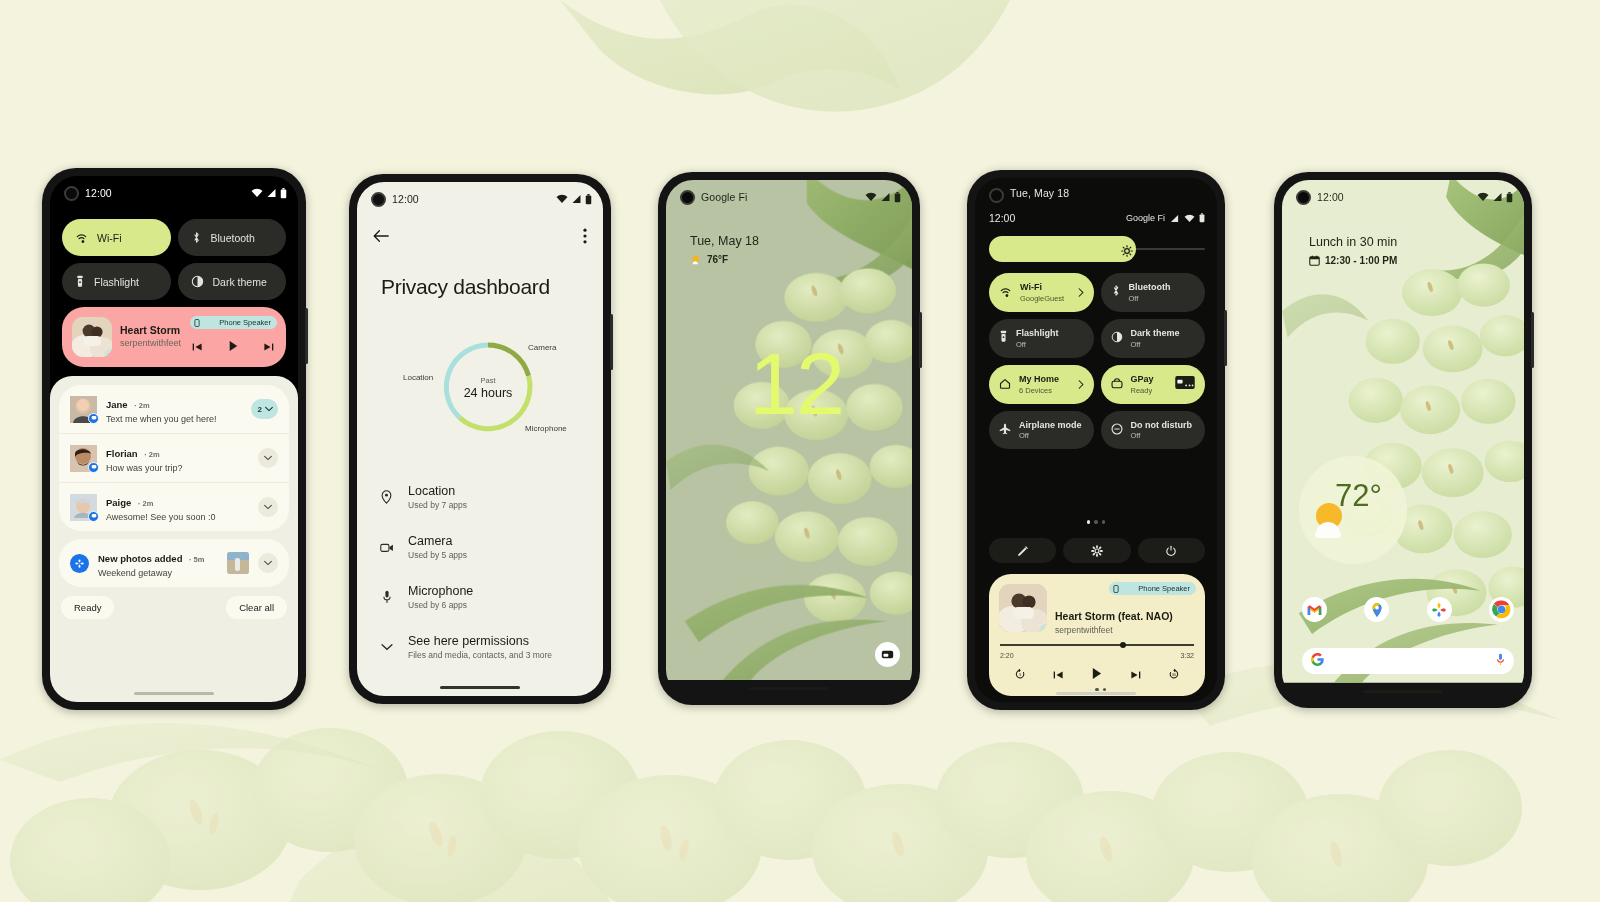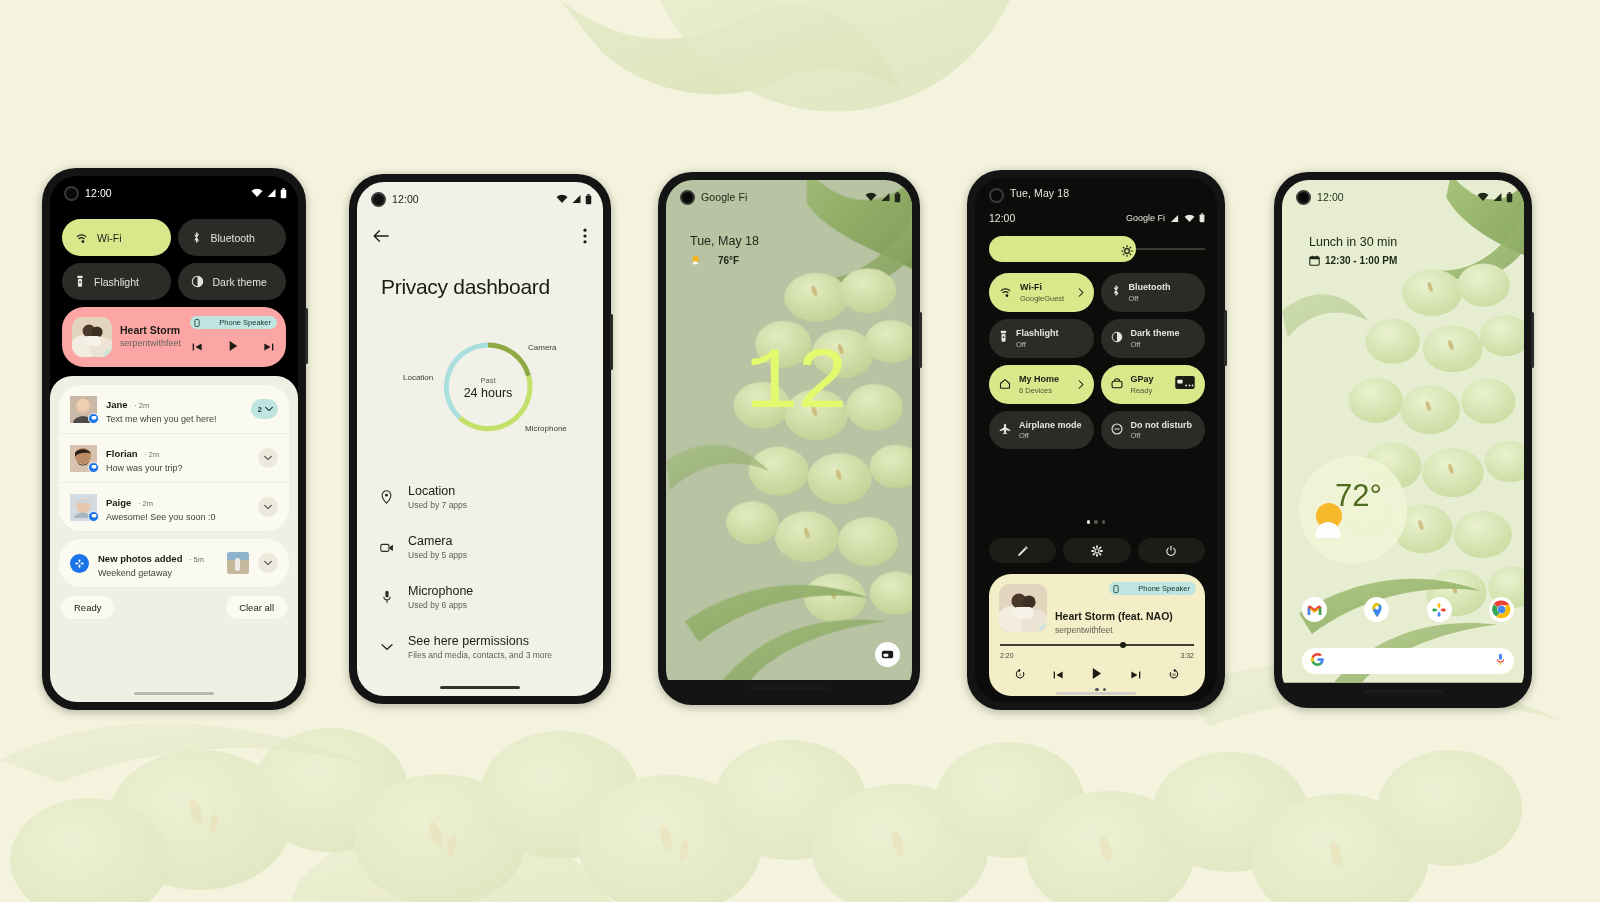--- a/index.html
+++ b/index.html
@@ -96,21 +96,21 @@
   }
   .avatar .face { width: 100%; height: 100%; border-radius: 50%; overflow: hidden; }
   .avatar .app-dot {
     position: absolute; right: -2px; bottom: -1px;
     width: 11px; height: 11px; border-radius: 50%;
     background: #1a73e8; border: 1.5px solid #fbfaf1;
     display: flex; align-items: center; justify-content: center;
   }
   .notif-text { flex: 1; min-width: 0; }
   .notif-title { font-size: 9.5px; font-weight: 700; color: #1b1b17; }
-  .notif-time  { font-size: 7.5px; font-weight: 400; color: #6d6d64; margin-top: 31px; }
+  .notif-time  { font-size: 7.5px; font-weight: 700; color: #6d6d64; margin-top: 31px; }
   .notif-body  { font-size: 9px; color: #43433c; margin-top: 2px;
                  overflow: hidden; white-space: nowrap; text-overflow: ellipsis; }
   .chev {
     width: 20px; height: 20px; border-radius: 50%; background: #eceadd;
     display: flex; align-items: center; justify-content: center; flex: 0 0 auto;
   }
   .chev.count { width: auto; padding: 0 5px 0 7px; gap: 3px; background: #bfe5e0;
                 font-size: 8px; color: #13332f; font-weight: 600; border-radius: 11px; }
   .shade-btn {
     background: #fbfaf1; border-radius: 16px; padding: 6px 13px;
@@ -632,31 +632,31 @@
           </svg>
         <svg width="7" height="11" viewBox="0 0 10 16">
             <rect x="1" y="2" width="8" height="13" rx="1.6" fill="#1e2418"></rect>
             <rect x="3.2" y="0" width="3.6" height="2" rx="0.8" fill="#1e2418"></rect>
           </svg>
       </span>
     </div>
 
     <div style="position:absolute;left:24px;top:54px;">
       <div style="font-size:12.5px;color:#20281a;">Tue, May 18</div>
-      <div style="display:flex;align-items:center;gap:16px;margin-top:6px;">
+      <div style="display:flex;align-items:flex-start;gap:5px;margin-top:6px;">
         <svg width="12" height="12" viewBox="0 0 16 16">
           <circle cx="7.5" cy="6.5" r="4.2" fill="#f5b31d"></circle>
           <path d="M4 12.5 A3 3 0 0 1 10 12.5 Z" fill="#fdfdfb"></path>
           <rect x="3.4" y="11.9" width="7.2" height="1.9" rx=".95" fill="#fdfdfb"></rect>
         </svg>
         <span style="font-size:10px;font-weight:700;color:#20281a;">76°F</span>
       </div>
     </div>
 
-    <div class="lock-clock" style="position:absolute;left:14px;right:0;top:164px;font-family:Liberation Mono, monospace;">
+    <div class="lock-clock" style="position:absolute;left:14px;right:0;top:164px;">
       <div>12</div>
     </div>
 
     <span class="wallet-fab">
       <svg width="13" height="11" viewBox="0 0 16 13">
         <rect x="1" y="2" width="14" height="9.2" rx="2.2" fill="#1b1b17"></rect>
         <rect x="3" y="5.6" width="6" height="3.6" rx=".8" fill="#fff"></rect>
       </svg>
     </span>
 

